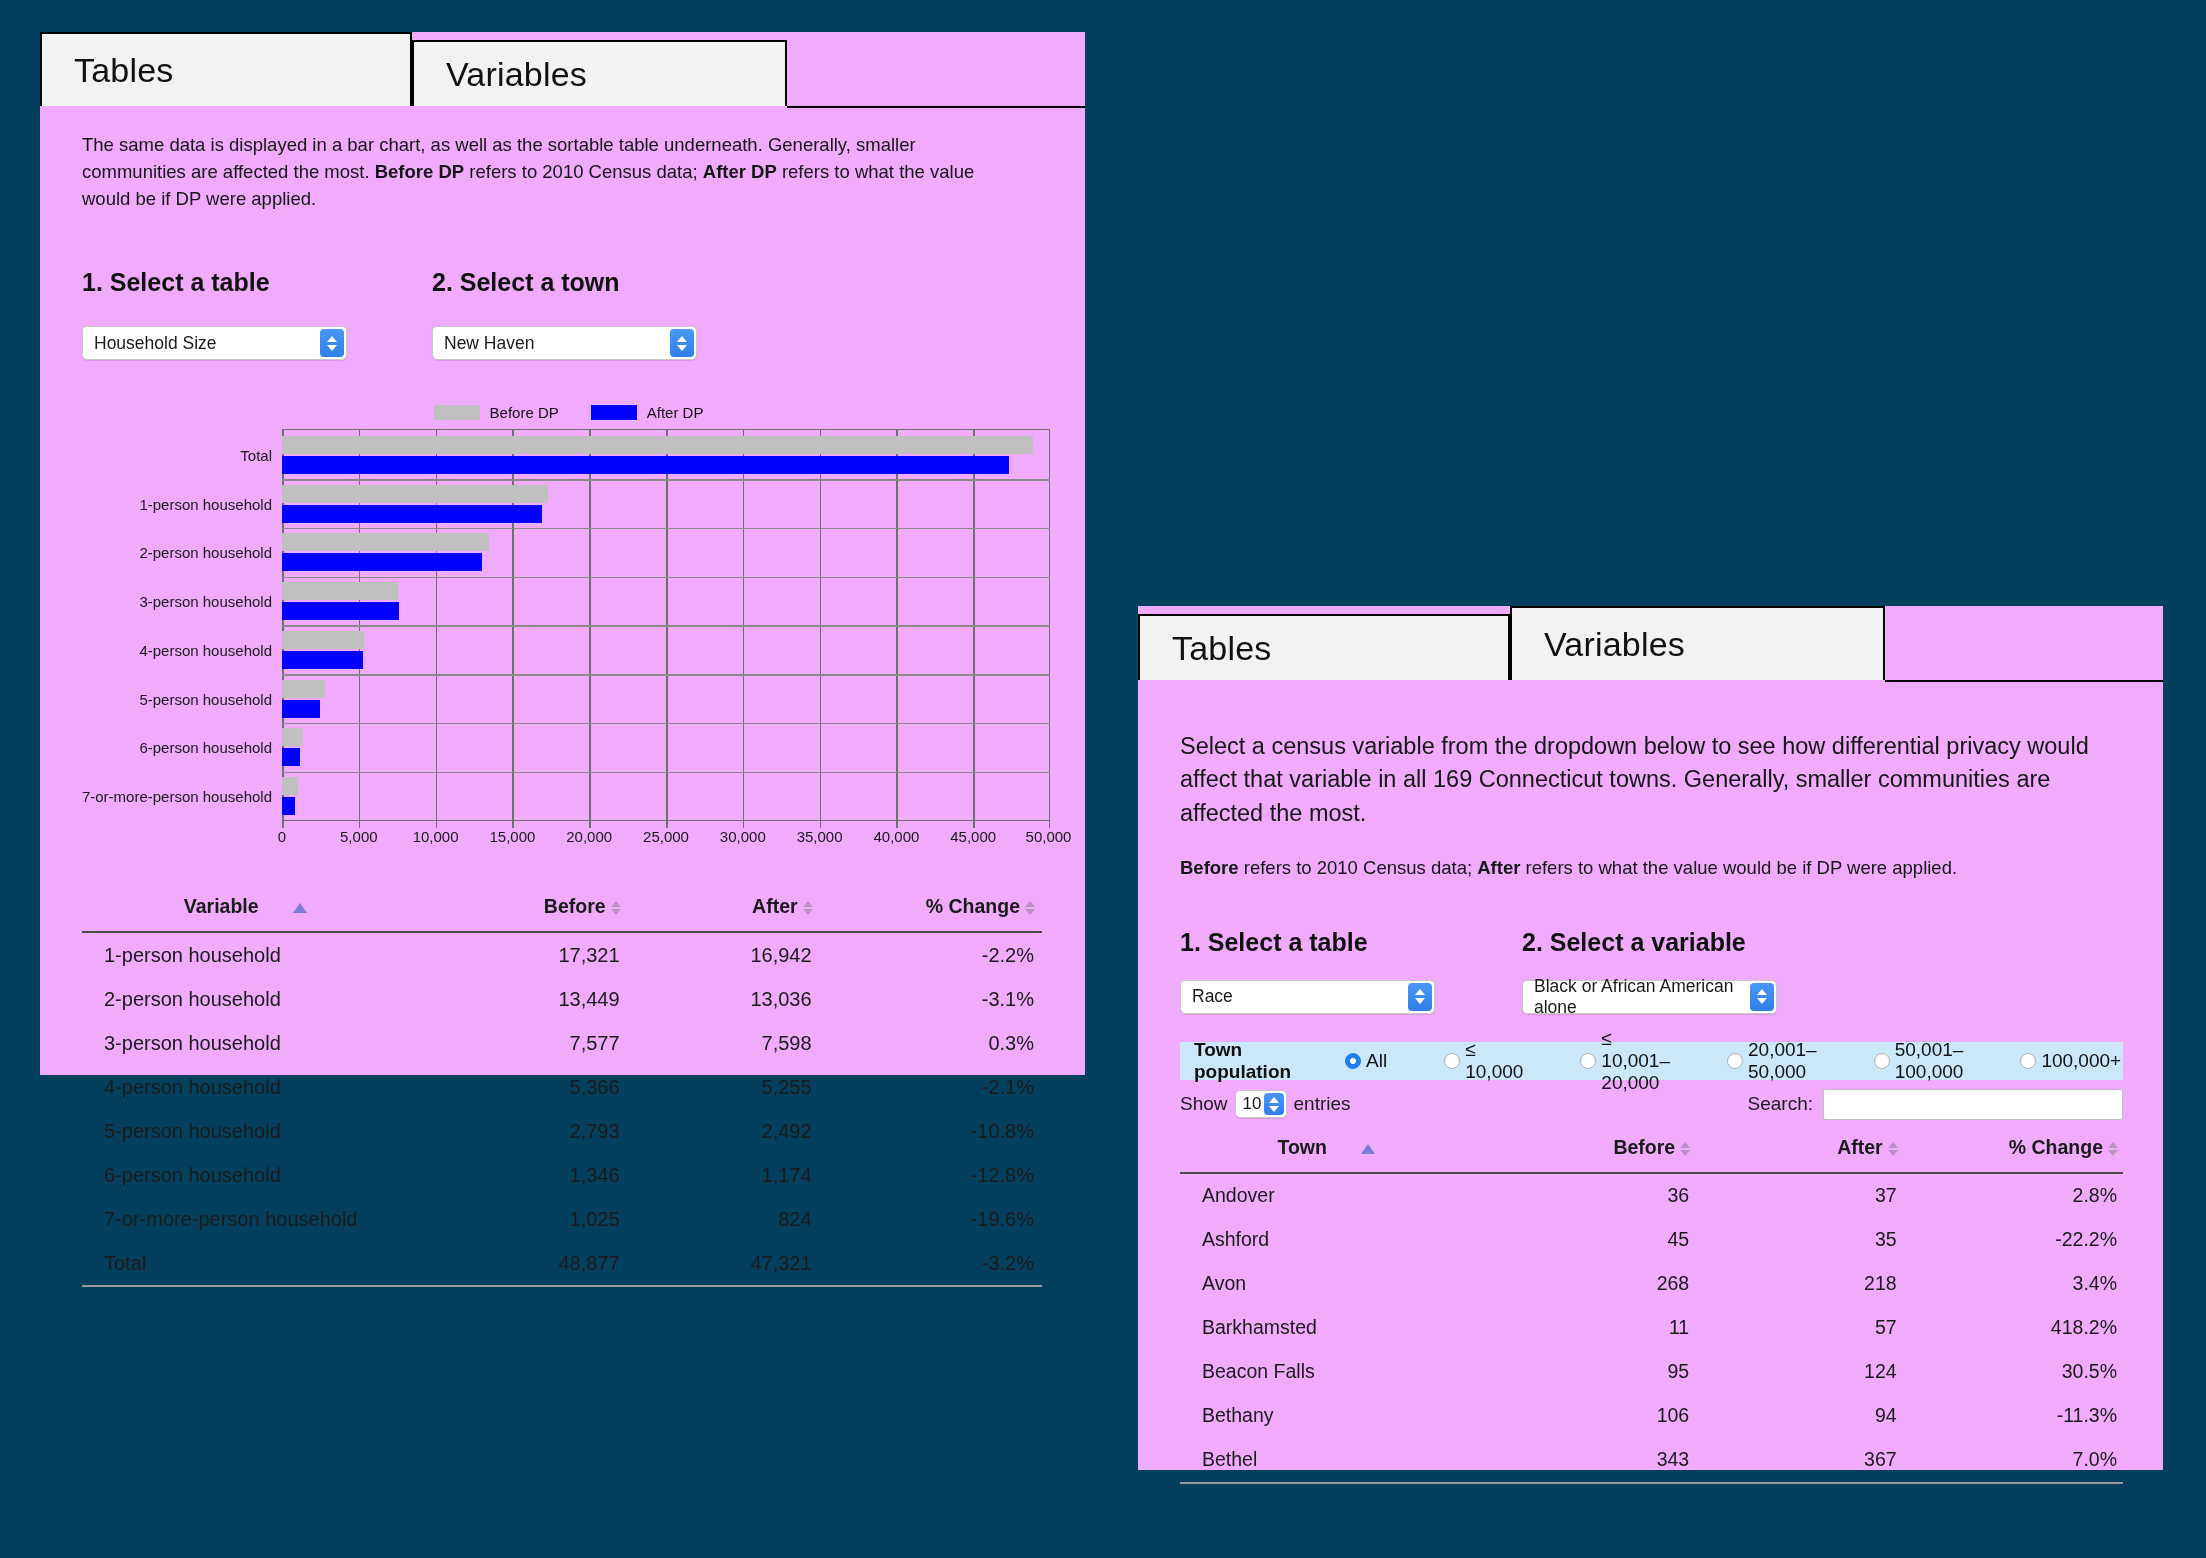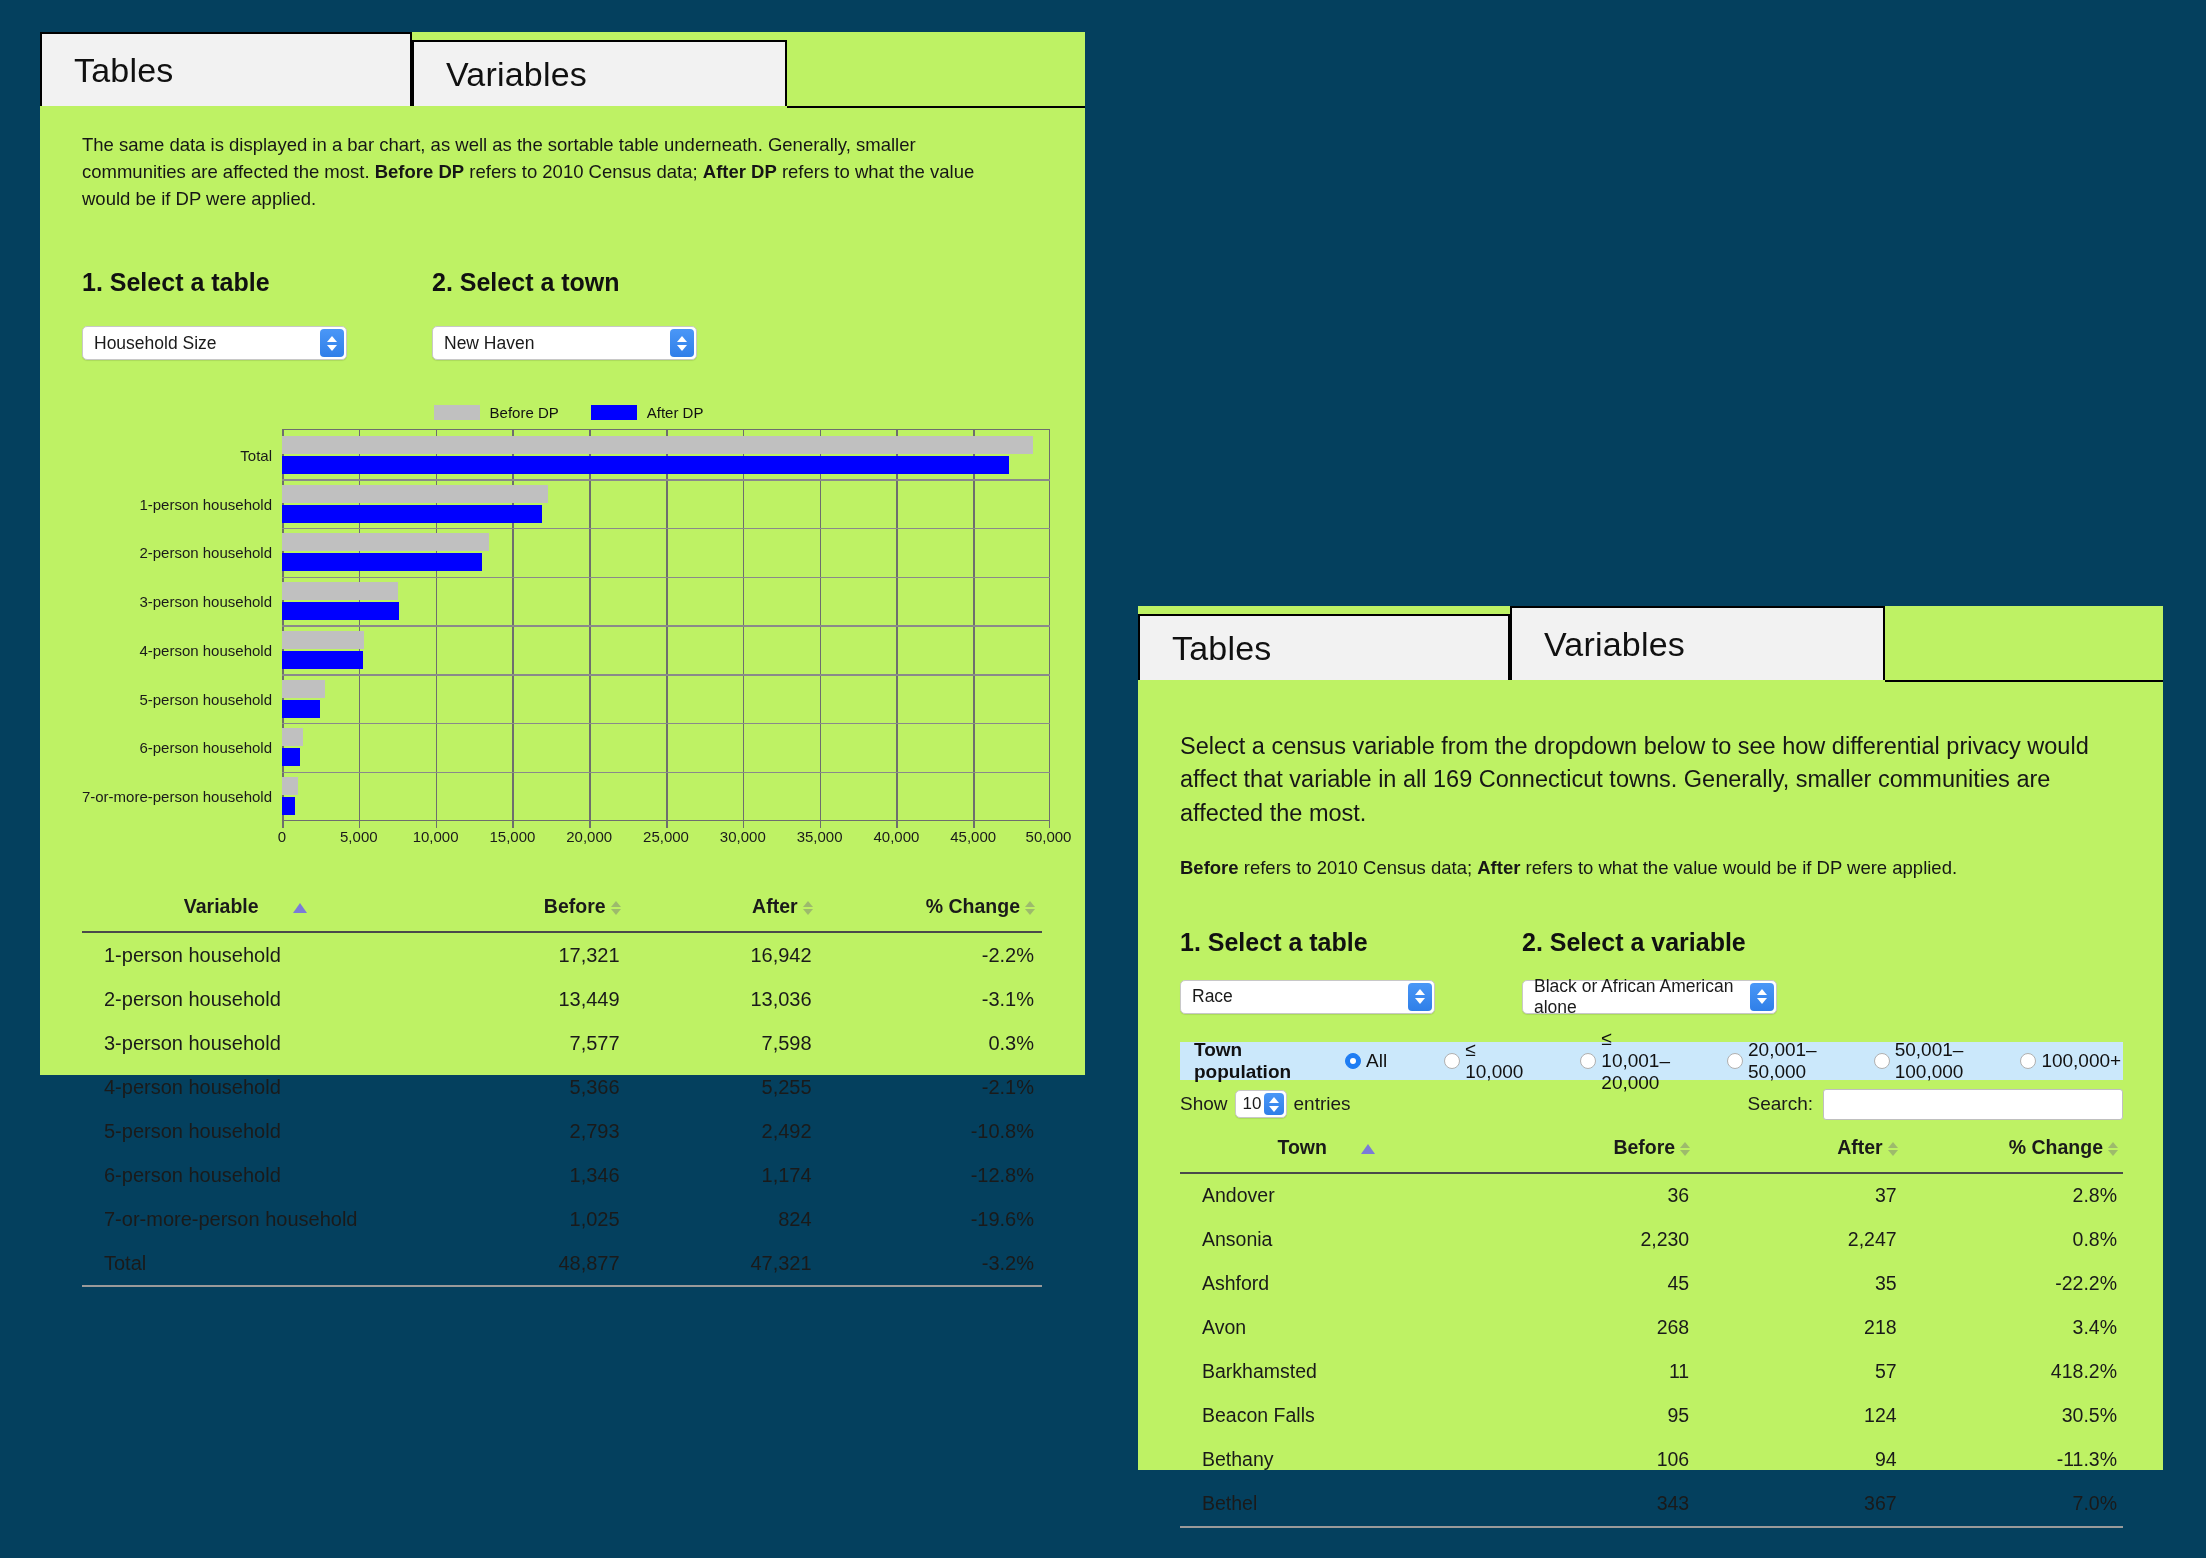--- a/index.html
+++ b/index.html
@@ -11,21 +11,21 @@
     height: 1558px;
     background: #04405e;
     font-family: "Liberation Sans", sans-serif;
     overflow: hidden;
     position: relative;
   }
 
   
   .panel {
     position: absolute;
-    background: #bef264;
+    background: #f0abfc;
   }
 
   
   .tabs {
     display: flex;
     align-items: flex-end;
     position: relative;
     height: 74px;
   }
   .tab {
@@ -634,26 +634,20 @@
         </tr>
       </thead>
       <tbody>
         <tr>
           <td class="col-name">Andover</td>
           <td class="col-num">36</td>
           <td class="col-num">37</td>
           <td class="col-num" style="padding-right:6px;">2.8%</td>
         </tr>
         <tr>
-          <td class="col-name">Ansonia</td>
-          <td class="col-num">2,230</td>
-          <td class="col-num">2,247</td>
-          <td class="col-num" style="padding-right:6px;">0.8%</td>
-        </tr>
-        <tr>
           <td class="col-name">Ashford</td>
           <td class="col-num">45</td>
           <td class="col-num">35</td>
           <td class="col-num" style="padding-right:6px;">-22.2%</td>
         </tr>
         <tr>
           <td class="col-name">Avon</td>
           <td class="col-num">268</td>
           <td class="col-num">218</td>
           <td class="col-num" style="padding-right:6px;">3.4%</td>

